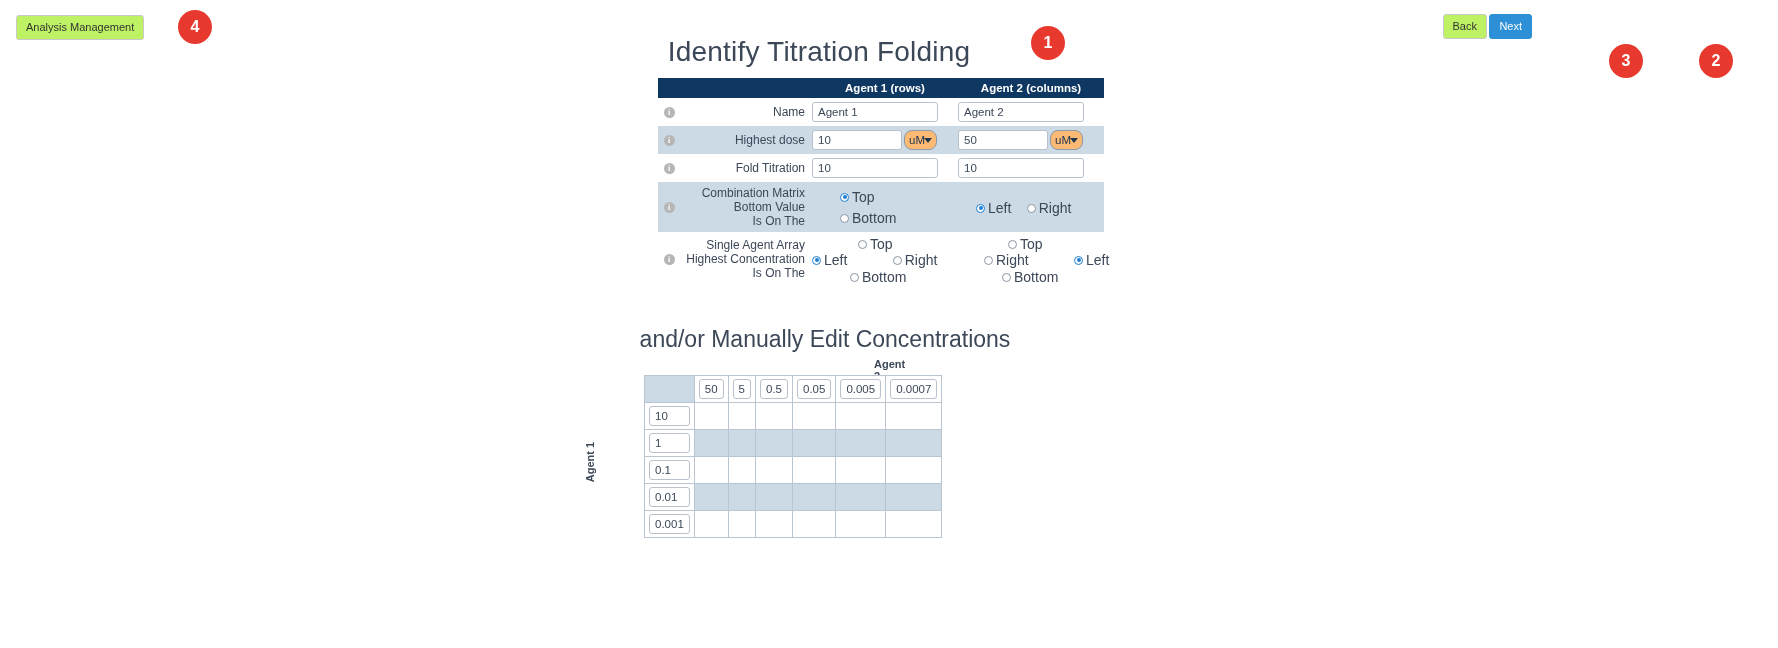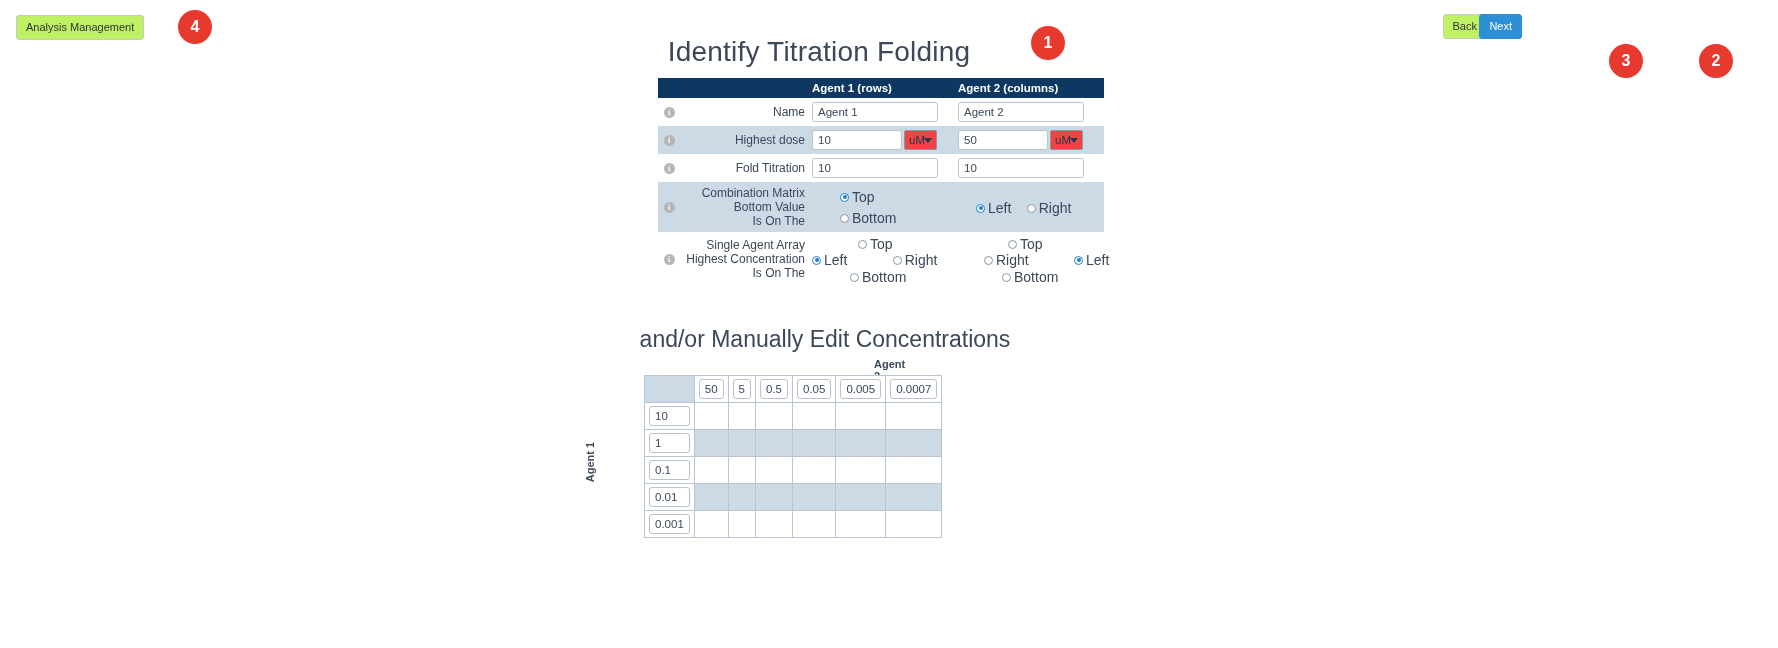--- a/index.html
+++ b/index.html
@@ -24,21 +24,21 @@
     font-size: 11px;
     border-radius: 3px;
     padding: 5px 9px 6px 9px;
     line-height: 12px;
     white-space: nowrap;
     cursor: pointer;
   }
   .btn-analysis { left: 16px; top: 15px; }
   .btn-back { right: 291px; top: 14px; min-width: 40px; text-align: left; }
   .btn-next {
-    right: 256px; top: 14px; min-width: 40px; text-align: center;
+    right: 246px; top: 14px; min-width: 40px; text-align: center;
     background: #2d8fd5; border-color: #2d8fd5; color: #ffffff;
   }
 
   
   .badge {
     position: absolute;
     width: 34px; height: 34px;
     border-radius: 50%;
     background: #e8392f;
     color: #ffffff;
@@ -72,21 +72,21 @@
     width: 446px;
     border-collapse: collapse;
     font-size: 12px;
   }
   .settings td { padding: 0; vertical-align: middle; }
   .hdr-row td {
     background: #0e3761;
     color: #ffffff;
     font-weight: bold;
     font-size: 11.5px;
-    text-align: left;
+    text-align: center;
     height: 19px;
     padding: 3px 0;
   }
   .row-alt td { background: #ccdae6; }
   .row-plain td { background: #ffffff; }
 
   .c-info { width: 22px; text-align: center; }
   .c-label {
     width: 132px; text-align: right; padding-right: 7px !important;
     color: #3c4858; font-size: 12px; line-height: 14px;
@@ -115,22 +115,22 @@
     font-size: 11.5px;
     color: #3c4858;
     vertical-align: middle;
   }
   .fld-wide { width: 126px; }
   .fld-narrow { width: 90px; }
 
   .sel {
     display: inline-block;
     border: 1px solid #8a97a5;
-    border-radius: 2px;
-    background: #ef4444;
+    border-radius: 8px;
+    background: #fdba74;
     height: 20px; line-height: 19px;
     padding: 0 4px;
     font-size: 11.5px;
     color: #20364f;
     vertical-align: middle;
     margin-left: 2px;
     width: 33px;
     position: relative;
   }
   .sel .caret {

